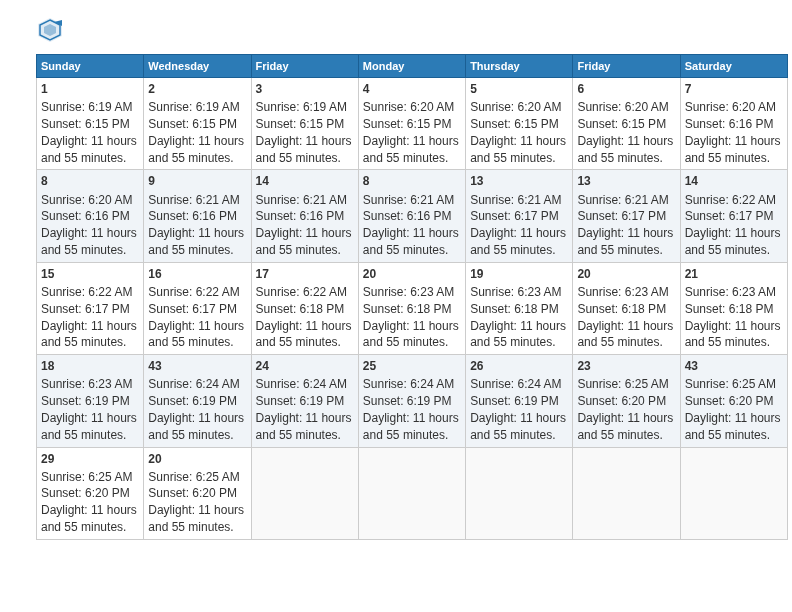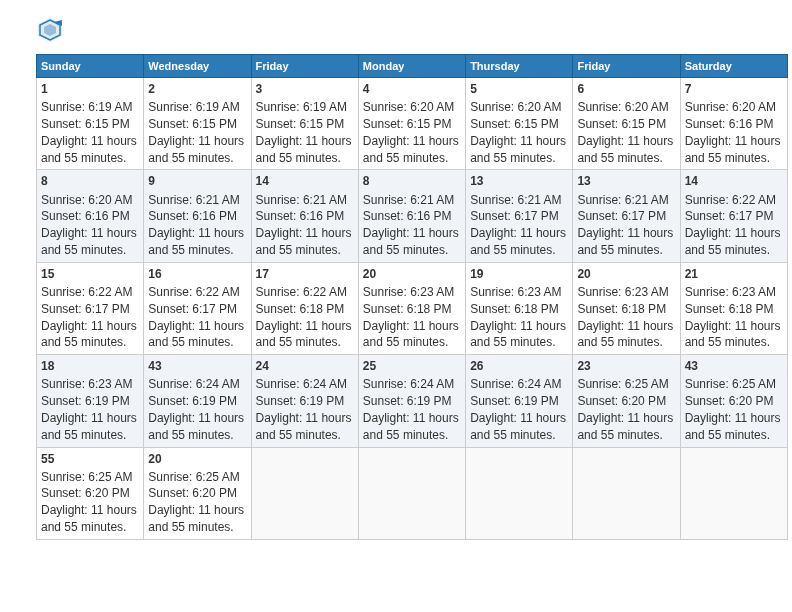--- a/index.html
+++ b/index.html
@@ -252,21 +252,21 @@
             <span class="day-num">23</span>
             <div class="day-info">Sunrise: 6:25 AM<br>Sunset: 6:20 PM<br>Daylight: 11 hours<br>and 55 minutes.</div>
           </td>
           <td>
             <span class="day-num">43</span>
             <div class="day-info">Sunrise: 6:25 AM<br>Sunset: 6:20 PM<br>Daylight: 11 hours<br>and 55 minutes.</div>
           </td>
         </tr>
         <tr>
           <td>
-            <span class="day-num">55</span>
+            <span class="day-num">29</span>
             <div class="day-info">Sunrise: 6:25 AM<br>Sunset: 6:20 PM<br>Daylight: 11 hours<br>and 55 minutes.</div>
           </td>
           <td>
             <span class="day-num">20</span>
             <div class="day-info">Sunrise: 6:25 AM<br>Sunset: 6:20 PM<br>Daylight: 11 hours<br>and 55 minutes.</div>
           </td>
           <td class="empty"></td>
           <td class="empty"></td>
           <td class="empty"></td>
           <td class="empty"></td>

